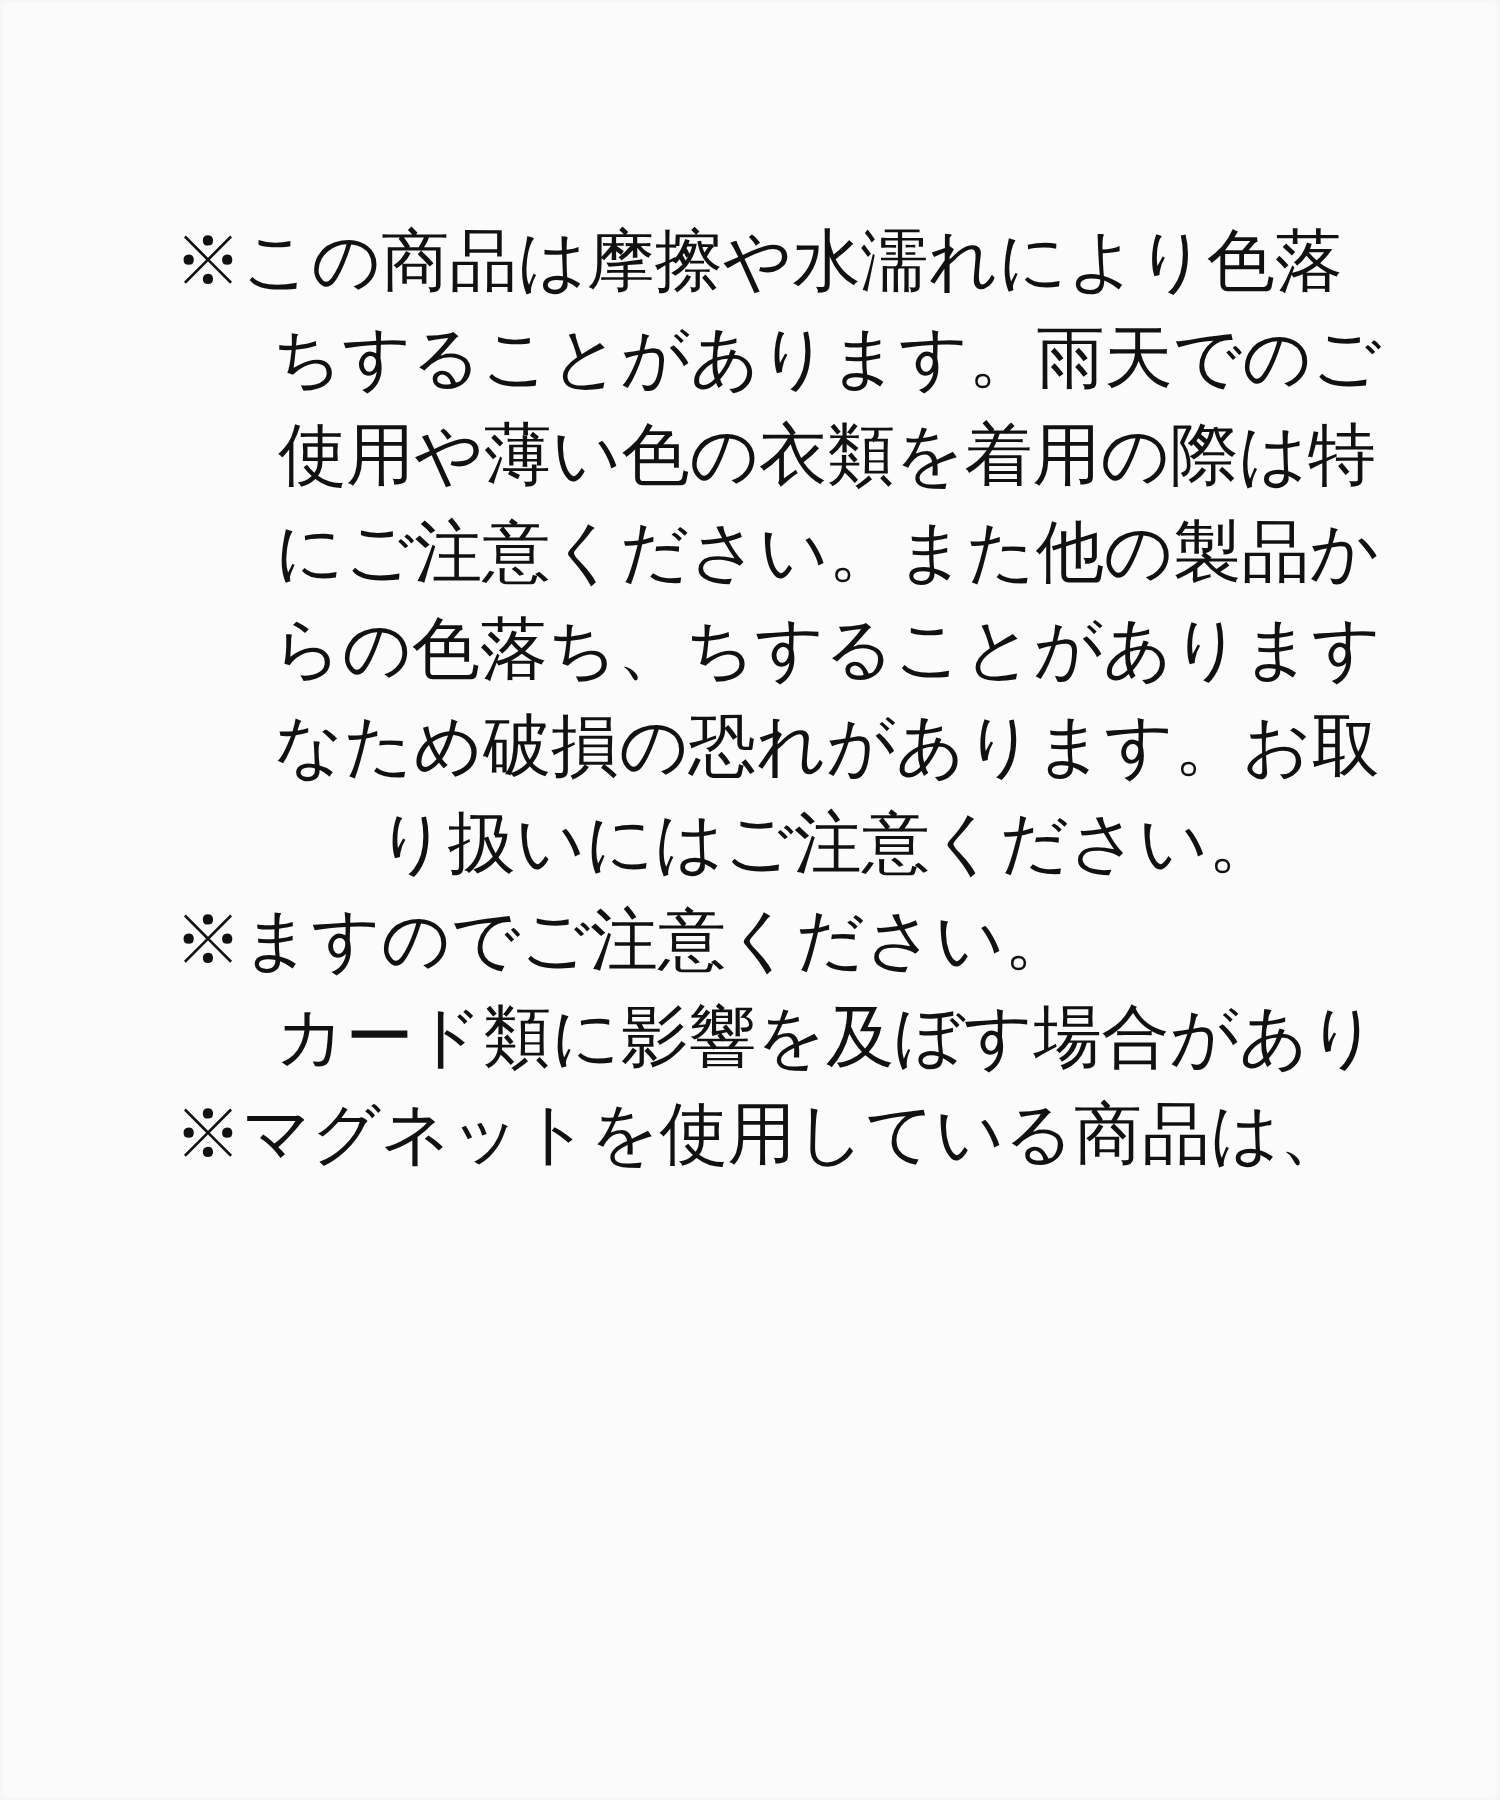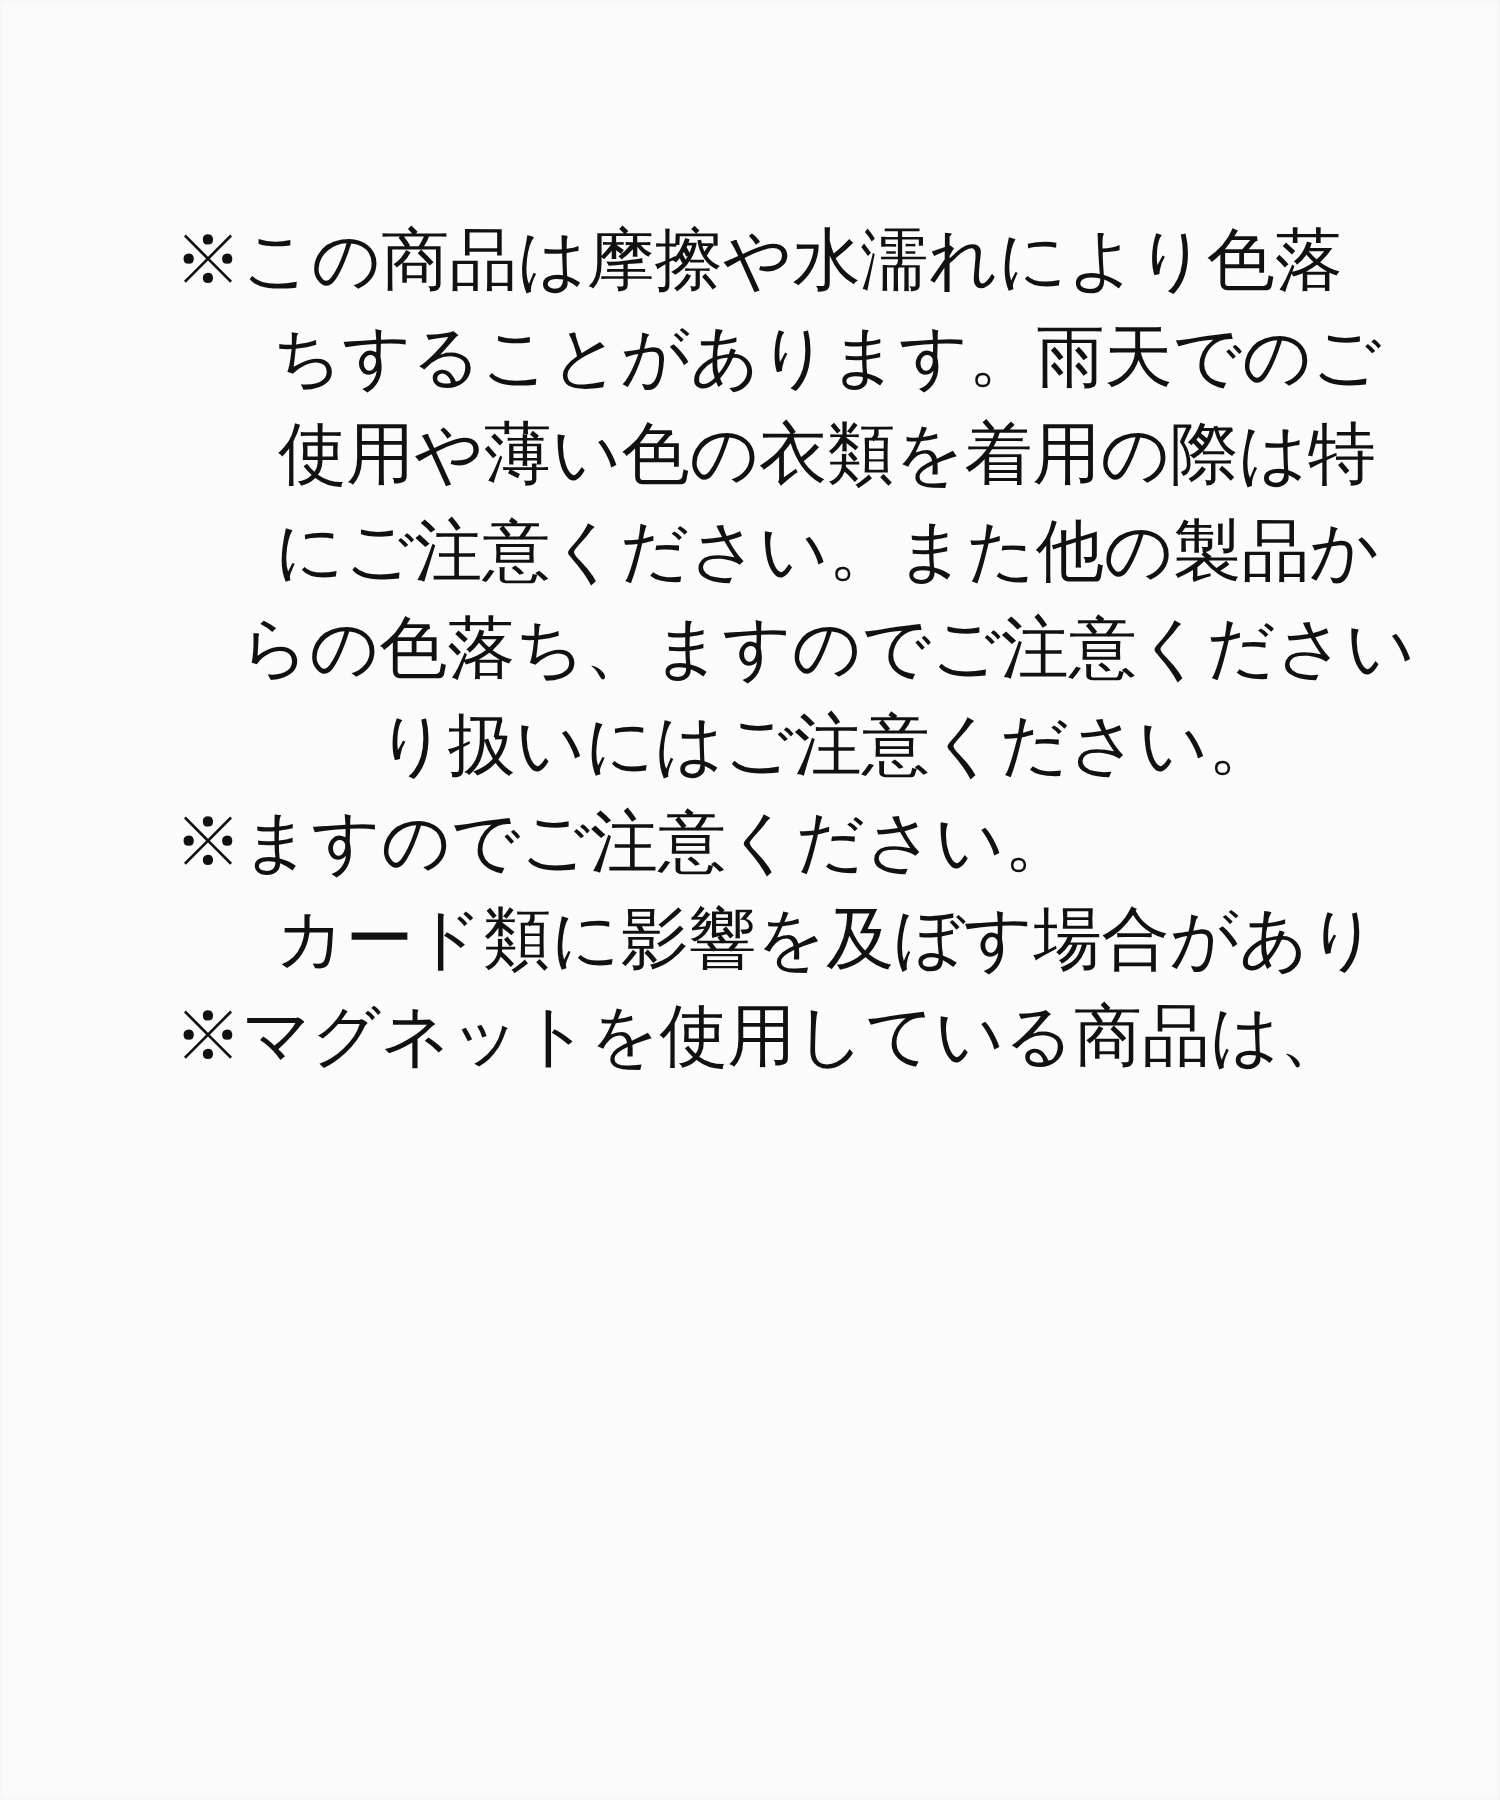--- a/index.html
+++ b/index.html
@@ -5,21 +5,21 @@
   html, body {
     margin: 0;
     padding: 0;
   }
   .page {
     position: relative;
     width: 1500px;
     height: 1800px;
     background: #fbfbfb;
     overflow: hidden;
-    font-family: Liberation Serif, serif;
+    font-family: Liberation Sans, sans-serif;
   }
   
   .page::after {
     content: "";
     position: absolute;
     inset: 0;
     pointer-events: none;
     box-shadow: inset 0 0 6px rgba(0,0,0,0.05);
   }
   .notice {
@@ -45,19 +45,20 @@
 </style>
 </head>
 <body>
 
 <div class="page">
   <div class="notice">
     <div class="line">※この商品は摩擦や水濡れにより色落</div>
     <div class="line indent">ちすることがあります。雨天でのご</div>
     <div class="line indent">使用や薄い色の衣類を着用の際は特</div>
     <div class="line indent">にご注意ください。また他の製品か</div>
-    <div class="line indent">らの色落ち、ますのでご注意ください</div>
+    <div class="line indent">らの色落ち、ちすることがあります</div>
+    <div class="line indent">なため破損の恐れがあります。お取</div>
     <div class="line indent">り扱いにはご注意ください。</div>
     <div class="line">※ますのでご注意ください。</div>
     <div class="line indent">カード類に影響を及ぼす場合があり</div>
     <div class="line">※マグネットを使用している商品は、</div>
   </div>
 </div>
 
 </body></html>

